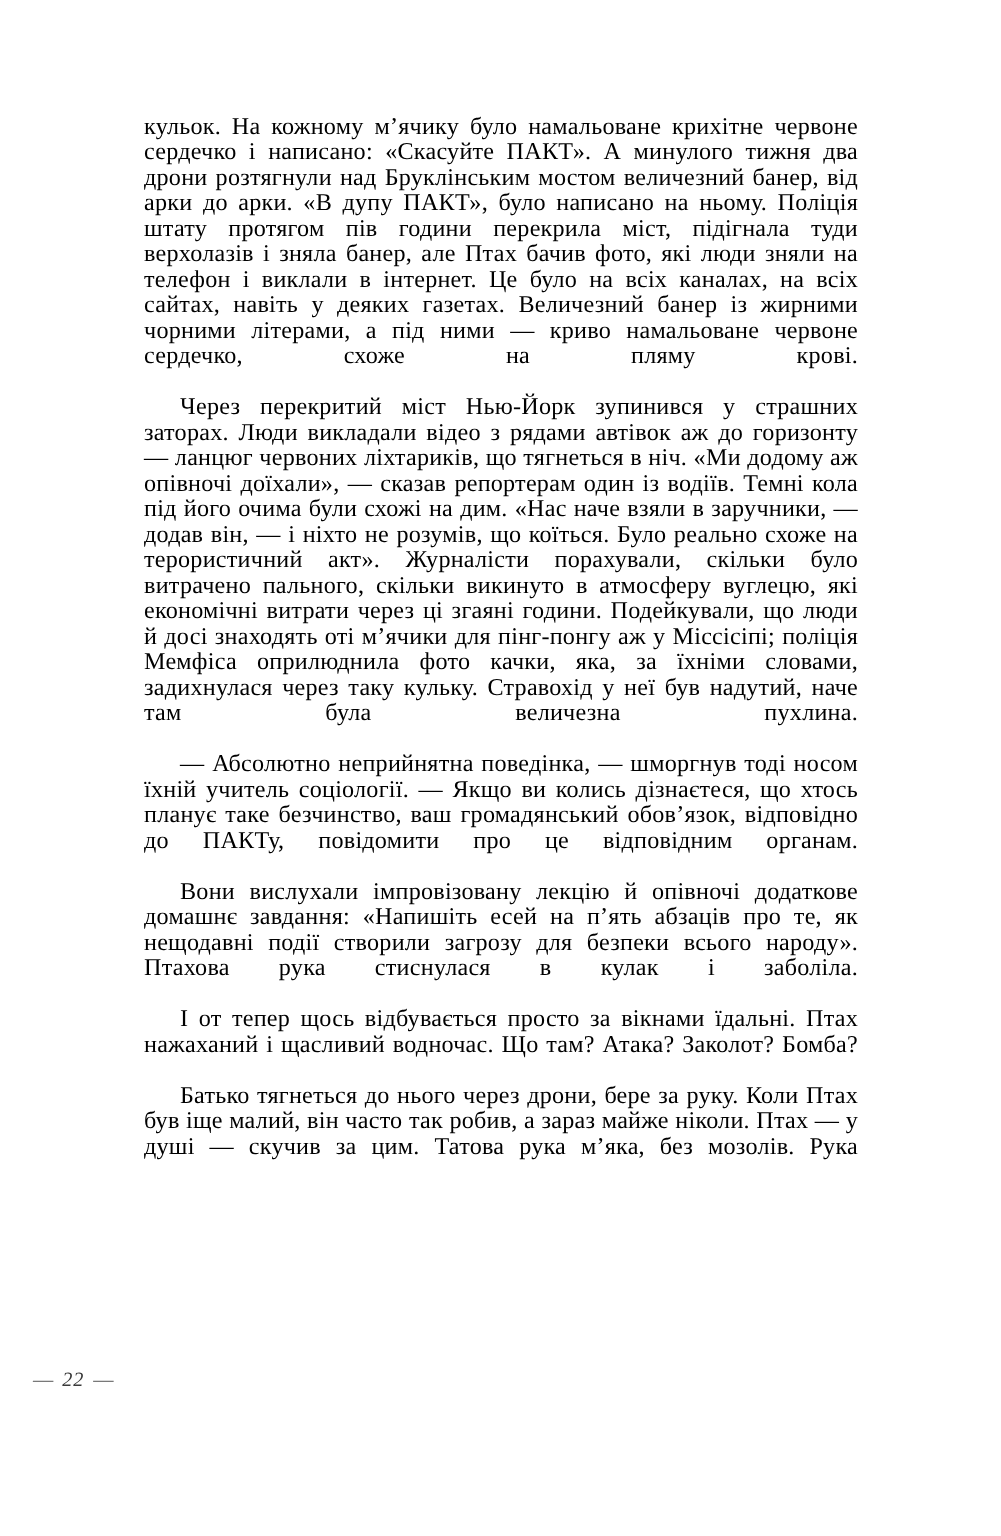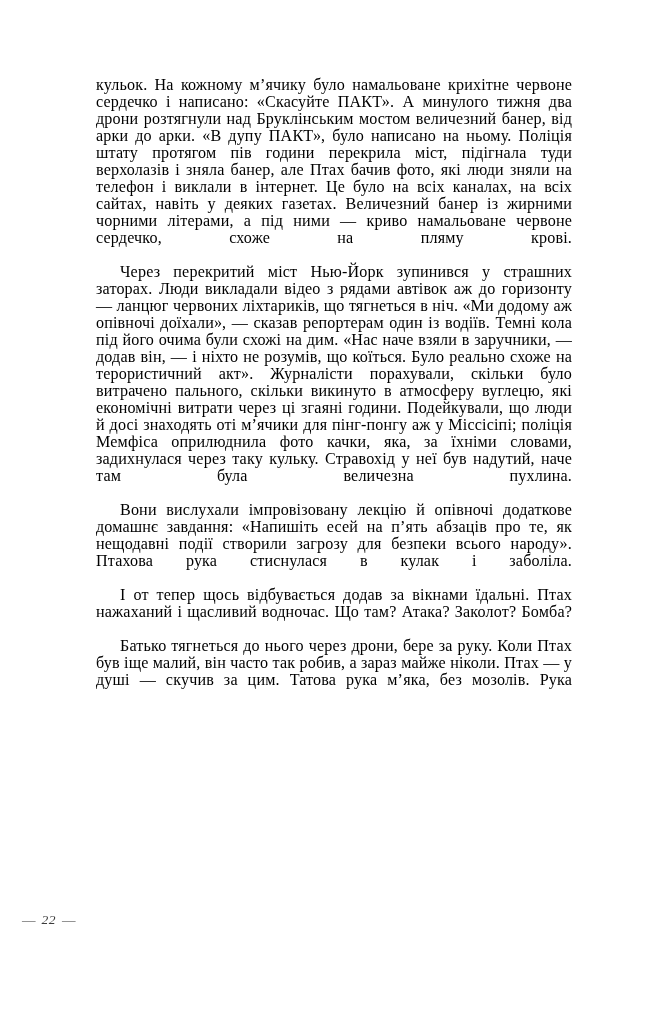--- a/index.html
+++ b/index.html
@@ -75,22 +75,23 @@
   }
 </style>
 </head>
 <body>
 
 <div class="page">
 
   <div class="text-block">
     <p class="para first">кульок. На кожному м’ячику було намальоване крихітне червоне сердечко і написано: «Скасуйте ПАКТ». А минулого тижня два дрони розтягнули над Бруклінським мостом величезний банер, від арки до арки. «В дупу ПАКТ», було написано на ньому. Поліція штату протягом пів години перекрила міст, підігнала туди верхолазів і зняла банер, але Птах бачив фото, які люди зняли на телефон і виклали в інтернет. Це було на всіх каналах, на всіх сайтах, навіть у деяких газетах. Величезний банер із жирними чорними літерами, а під ними — криво намальоване червоне сердечко, схоже на пляму крові.</p>
     <p class="para">Через перекритий міст Нью-Йорк зупинився у страшних заторах. Люди викладали відео з рядами автівок аж до горизонту — ланцюг червоних ліхтариків, що тягнеться в ніч. «Ми додому аж опівночі доїхали», — сказав репортерам один із водіїв. Темні кола під його очима були схожі на дим. «Нас наче взяли в заручники, — додав він, — і ніхто не розумів, що коїться. Було реально схоже на терористичний акт». Журналісти порахували, скільки було витрачено пального, скільки викинуто в атмосферу вуглецю, які економічні витрати через ці згаяні години. Подейкували, що люди й досі знаходять оті м’ячики для пінг-понгу аж у Міссісіпі; поліція Мемфіса оприлюднила фото качки, яка, за їхніми словами, задихнулася через таку кульку. Стравохід у неї був надутий, наче там була величезна пухлина.</p>
+    <p class="para">— Абсолютно неприйнятна поведінка, — шморгнув тоді носом їхній учитель соціології. — Якщо ви колись дізнаєтеся, що хтось планує таке безчинство, ваш громадянський обов’язок, відповідно до ПАКТу, повідомити про це відповідним органам.</p>
     <p class="para">Вони вислухали імпровізовану лекцію й опівночі додаткове домашнє завдання: «Напишіть есей на п’ять абзаців про те, як нещодавні події створили загрозу для безпеки всього народу». Птахова рука стиснулася в кулак і заболіла.</p>
-    <p class="para">І от тепер щось відбувається додав за вікнами їдальні. Птах нажаханий і щасливий водночас. Що там? Атака? Заколот? Бомба?</p>
+    <p class="para">І от тепер щось відбувається просто за вікнами їдальні. Птах нажаханий і щасливий водночас. Що там? Атака? Заколот? Бомба?</p>
     <p class="para">Батько тягнеться до нього через дрони, бере за руку. Коли Птах був іще малий, він часто так робив, а зараз майже ніколи. Птах — у душі — скучив за цим. Татова рука м’яка, без мозолів. Рука</p>
   </div>
 
   <div class="footer">
     <span class="dash">—</span><span>22</span><span class="dash">—</span>
   </div>
 
 </div>
 
 </body></html>

